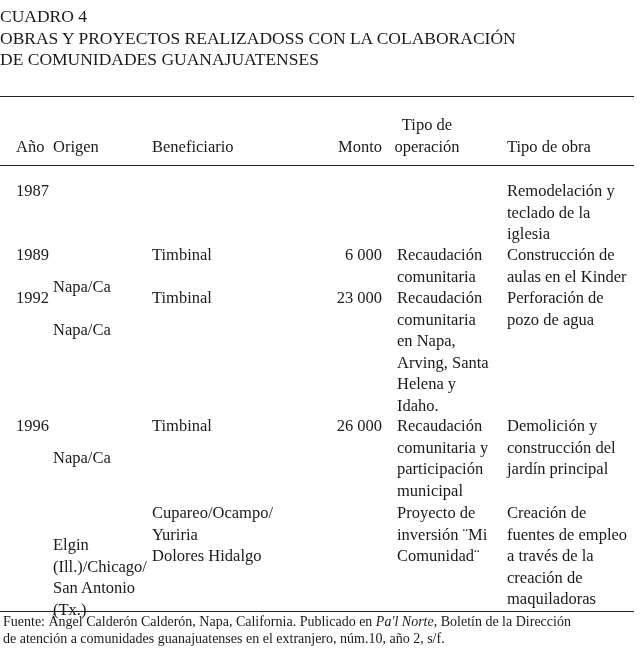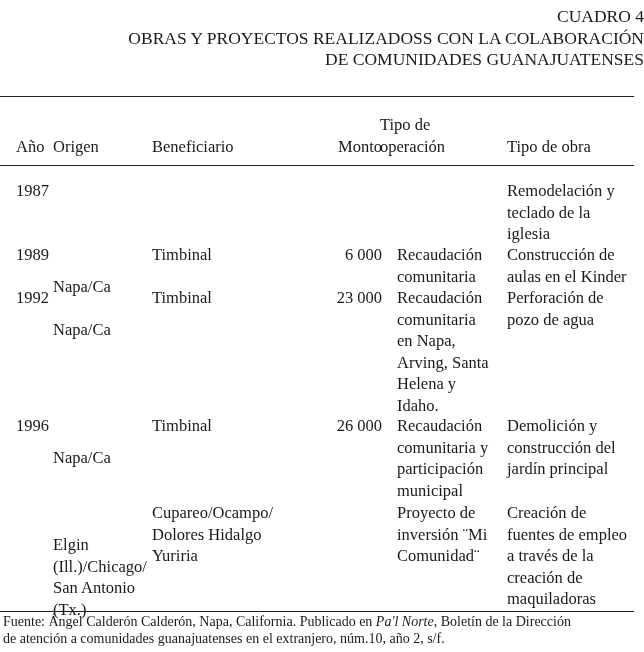--- a/index.html
+++ b/index.html
@@ -15,21 +15,21 @@
       font-family: "Liberation Serif", "DejaVu Serif", serif;
       color: #1a1a1a;
       font-size: 16.5px;
       line-height: 21.5px;
     }
     .title-block {
       position: absolute;
       top: 6px;
       left: 0;
       width: 644px;
-      text-align: right;
+      text-align: left;
       font-size: 17.5px;
       line-height: 21.5px;
     }
     .title-block div { white-space: nowrap; }
     .rule {
       position: absolute;
       left: 0;
       width: 634px;
       height: 0;
       border-top: 1.3px solid #222;
@@ -41,21 +41,21 @@
     .col { position: absolute; white-space: nowrap; }
     .c-year { left: 16px; }
     .c-origen { left: 53px; margin-top: 32px; }
     .c-benef { left: 152px; }
     .c-monto { right: 262px; text-align: left; }
     .c-oper { left: 397px; }
     .c-obra { left: 507px; }
 
     .hdr-row { position: absolute; top: 113px; left: 0; width: 644px; height: 48px; }
     .hdr-row .col { bottom: 4px; }
-    .hdr-row .c-oper { left: 380px; width: 110px; margin-top: 44px; }
+    .hdr-row .c-oper { text-align: center; left: 372px; width: 110px; margin-top: 44px; }
 
     .row { position: absolute; left: 0; width: 644px; }
     .row .col { top: 0; }
 
     .footnote {
       position: absolute;
       left: 3px;
       top: 614px;
       font-size: 14px;
       line-height: 16.5px;
@@ -179,22 +179,22 @@
     <div class="row" style="top: 502px;">
       <div class="col c-year"></div>
       <div class="col c-origen">
         <div>Elgin</div>
         <div>(Ill.)/Chicago/</div>
         <div>San Antonio</div>
         <div>(Tx.)</div>
       </div>
       <div class="col c-benef">
         <div>Cupareo/Ocampo/</div>
+        <div>Yuriria</div>
         <div>Dolores Hidalgo</div>
-        <div>Yuriria</div>
       </div>
       <div class="col c-monto"></div>
       <div class="col c-oper">
         <div>Proyecto de</div>
         <div>inversión ¨Mi</div>
         <div>Comunidad¨</div>
       </div>
       <div class="col c-obra">
         <div>Creación de</div>
         <div>fuentes de empleo</div>

